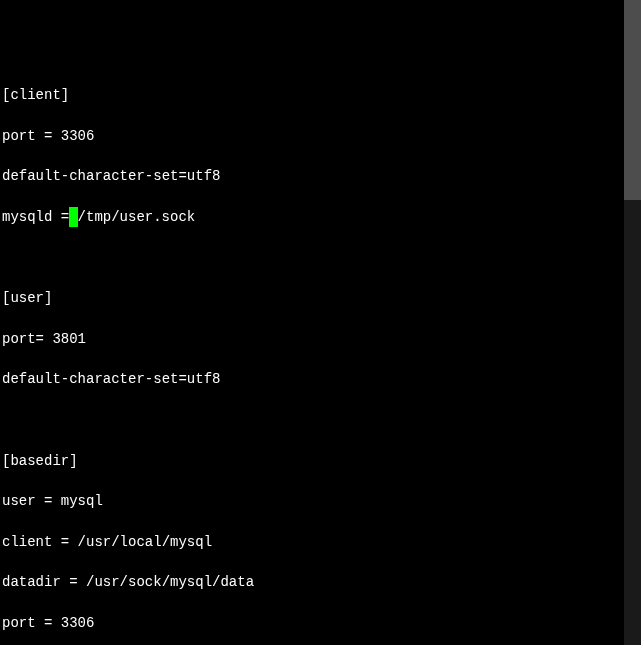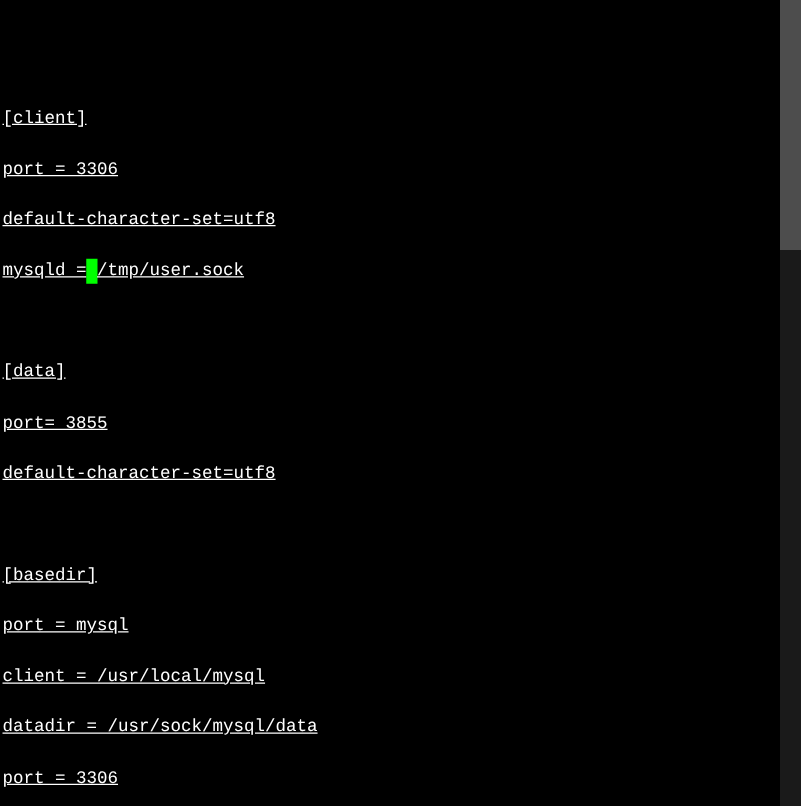--- a/index.html
+++ b/index.html
@@ -14,21 +14,20 @@
       font-size: 14px;
       line-height: 1.45;
       padding: 4px 0 0 2px;
       width: 641px;
       height: 645px;
       overflow: hidden;
       white-space: pre;
     }
     .terminal-line {
       color: #ffffff;
-      text-decoration: underline;
     }
     .blank-line {
       height: 1.45em;
     }
     .cursor {
       background-color: #00ff00;
       color: #00ff00;
       display: inline-block;
       width: 0.6em;
     }
@@ -51,26 +50,26 @@
 </head>
 <body>
 
 
 
 <div class="terminal-line">[client]</div>
 <div class="terminal-line">port = 3306</div>
 <div class="terminal-line">default-character-set=utf8</div>
 <div class="terminal-line"><span>mysqld =</span><span class="cursor"> </span><span>/tmp/user.sock</span></div>
 <div class="blank-line"></div>
-<div class="terminal-line">[data]</div>
-<div class="terminal-line">port= 3855</div>
+<div class="terminal-line">[user]</div>
+<div class="terminal-line">port= 3801</div>
 <div class="terminal-line">default-character-set=utf8</div>
 <div class="blank-line"></div>
 <div class="terminal-line">[basedir]</div>
-<div class="terminal-line">port = mysql</div>
+<div class="terminal-line">user = mysql</div>
 <div class="terminal-line">client = /usr/local/mysql</div>
 <div class="terminal-line">datadir = /usr/sock/mysql/data</div>
 <div class="terminal-line">port = 3306</div>
 
 
 
 
 
 
 

